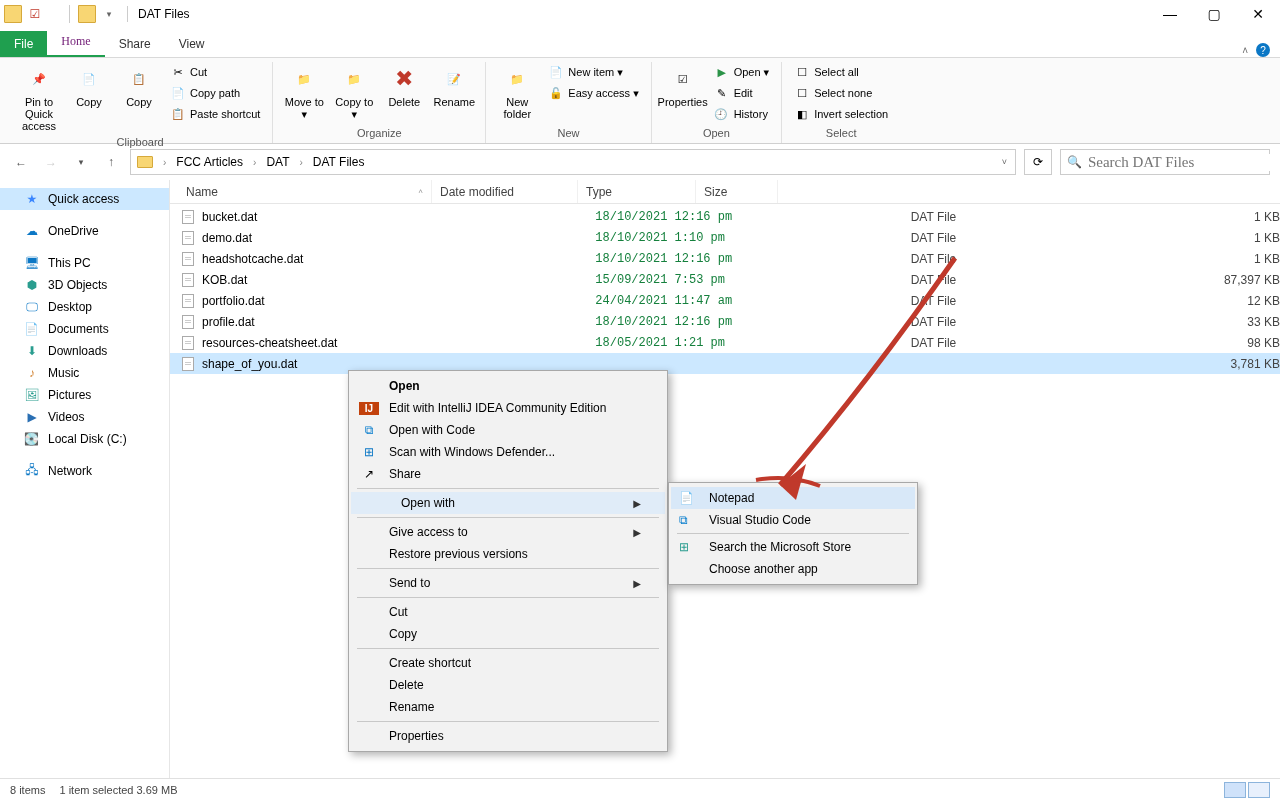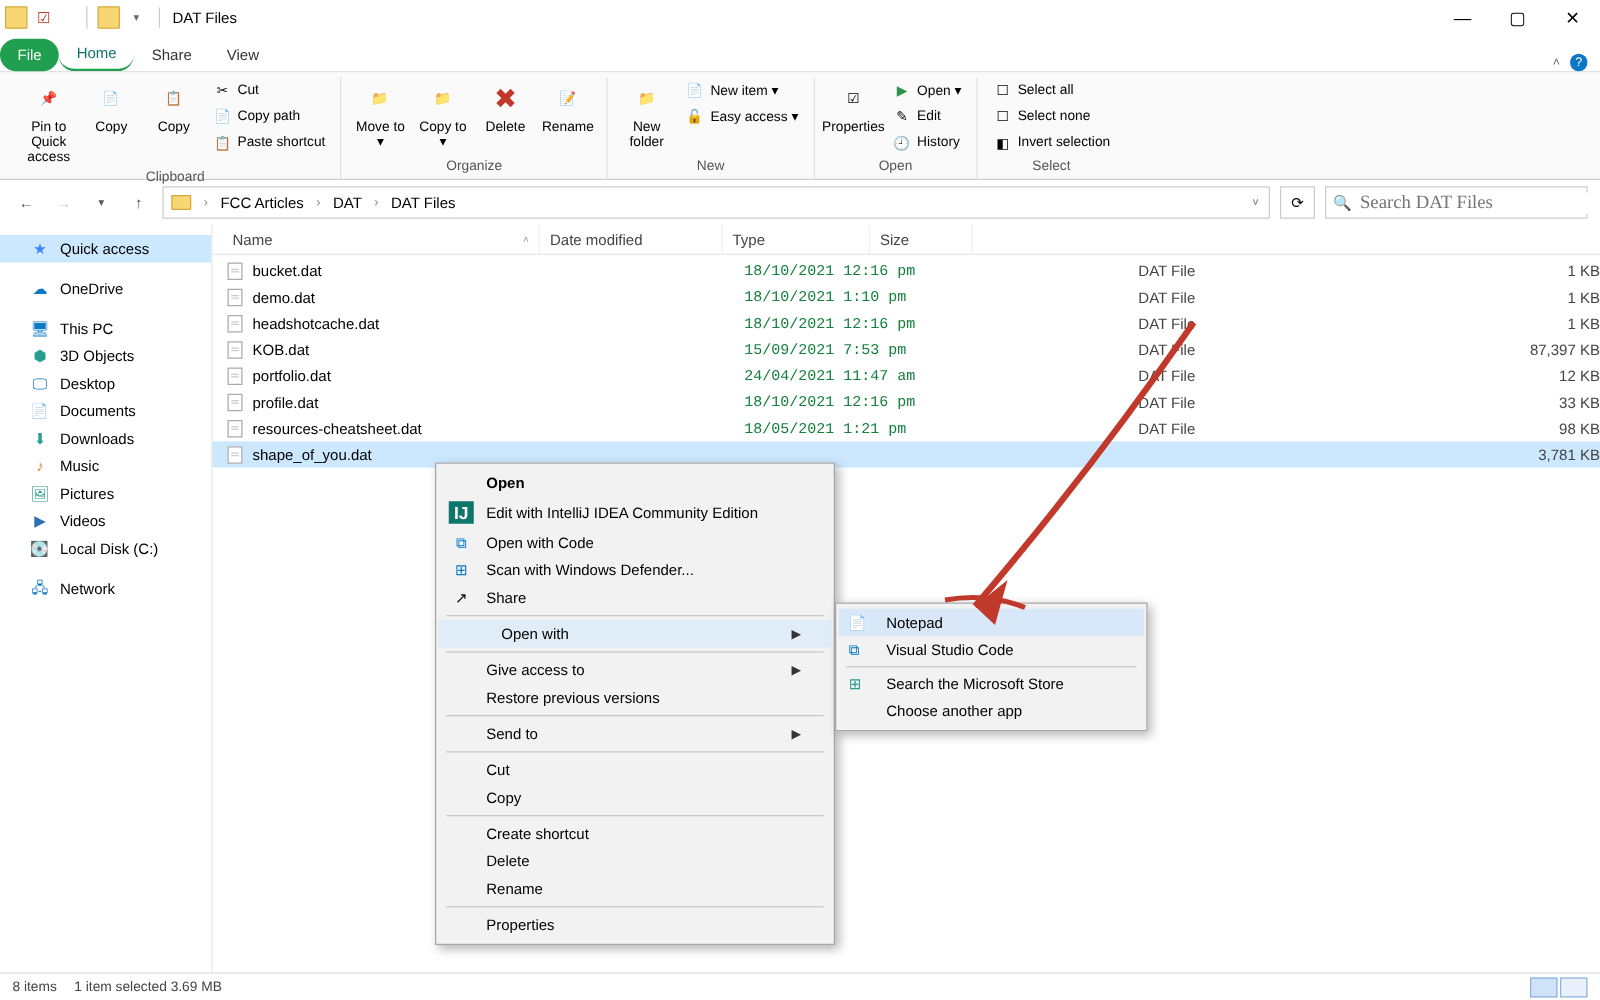--- a/index.html
+++ b/index.html
@@ -10,23 +10,23 @@
   .titlebar .qat { display: flex; align-items: center; gap: 4px; padding-left: 4px; }
   .qat span { width: 18px; height: 18px; display: inline-flex; align-items: center; justify-content: center; }
   .folder-ico { width: 16px; height: 12px; background: #f8d673; border: 1px solid #d6a93b; border-radius: 0 1px 1px 1px; position: relative; }
   .title-sep { width: 6px; height: 16px; border-right: 1px solid #ccc; margin: 0 4px; }
   .title-text { margin-left: 6px; font-size: 12px; }
   .title-ctl { margin-left: auto; display: flex; }
   .title-ctl div { width: 44px; height: 28px; display: flex; align-items: center; justify-content: center; font-size: 14px; }
 
   
   .tabs-row { height: 30px; display: flex; align-items: flex-end; border-bottom: 1px solid #d9d9d9; background: #fff; }
-  .tab { padding: 6px 14px; font-size: 12px; color: #333; border-radius: 13px; }
+  .tab { padding: 6px 14px; font-size: 12px; color: #333; }
   .tab.file { background: #1f9f4f; color: #fff; }
-  .tab.active { border-bottom: 2px solid #1f9f4f; color: #0f766e; }
+  .tab.active { border-bottom: 2px solid #1f9f4f; color: #701a75; font-family: Liberation Serif, serif; }
   .tabs-row .help { margin-left: auto; padding: 0 10px; font-size: 11px; color: #666; display:flex; gap:8px; align-items:center;}
   .tabs-row .help .q { width:14px;height:14px;border-radius:50%;background:#0b77c5;color:#fff;display:flex;align-items:center;justify-content:center;font-size:10px;}
 
   
   .ribbon { height: 86px; border-bottom: 1px solid #d0d0d0; display: flex; padding: 4px 8px 0; background: #fafafa; }
   .group { display: flex; flex-direction: column; align-items: center; padding: 0 8px; border-right: 1px solid #e0e0e0; }
   .group:last-child { border-right: none;}
   .group-body { flex:1; display:flex; align-items:flex-start; gap: 4px;}
   .group-label { font-size: 11px; color: #555; padding: 2px 0 4px; }
   .rbtn-lg { width: 46px; display:flex; flex-direction:column; align-items:center; gap:2px; padding:2px; font-size:11px; text-align:center; line-height:1.1;}
@@ -440,21 +440,21 @@
       </div>
   </div>
 </div>
 
 <div class="menu" style="left:348px; top:370px; width:320px;">
   <div class="mi bold">
       <span class="mico"></span>
       <span>Open</span>
     </div>
   <div class="mi">
-      <span class="mico" style="background:#0f766e;color:#fff;font-size:14px;padding:1px 2px;font-weight:bold">IJ</span>
+      <span class="mico" style="background:#c2410c;color:#fff;font-size:10px;padding:1px 2px;font-weight:bold">IJ</span>
       <span>Edit with IntelliJ IDEA Community Edition</span>
     </div>
   <div class="mi">
       <span class="mico" style="color:#007acc">⧉</span>
       <span>Open with Code</span>
     </div>
   <div class="mi">
       <span class="mico" style="color:#0b77c5">⊞</span>
       <span>Scan with Windows Defender...</span>
     </div>

